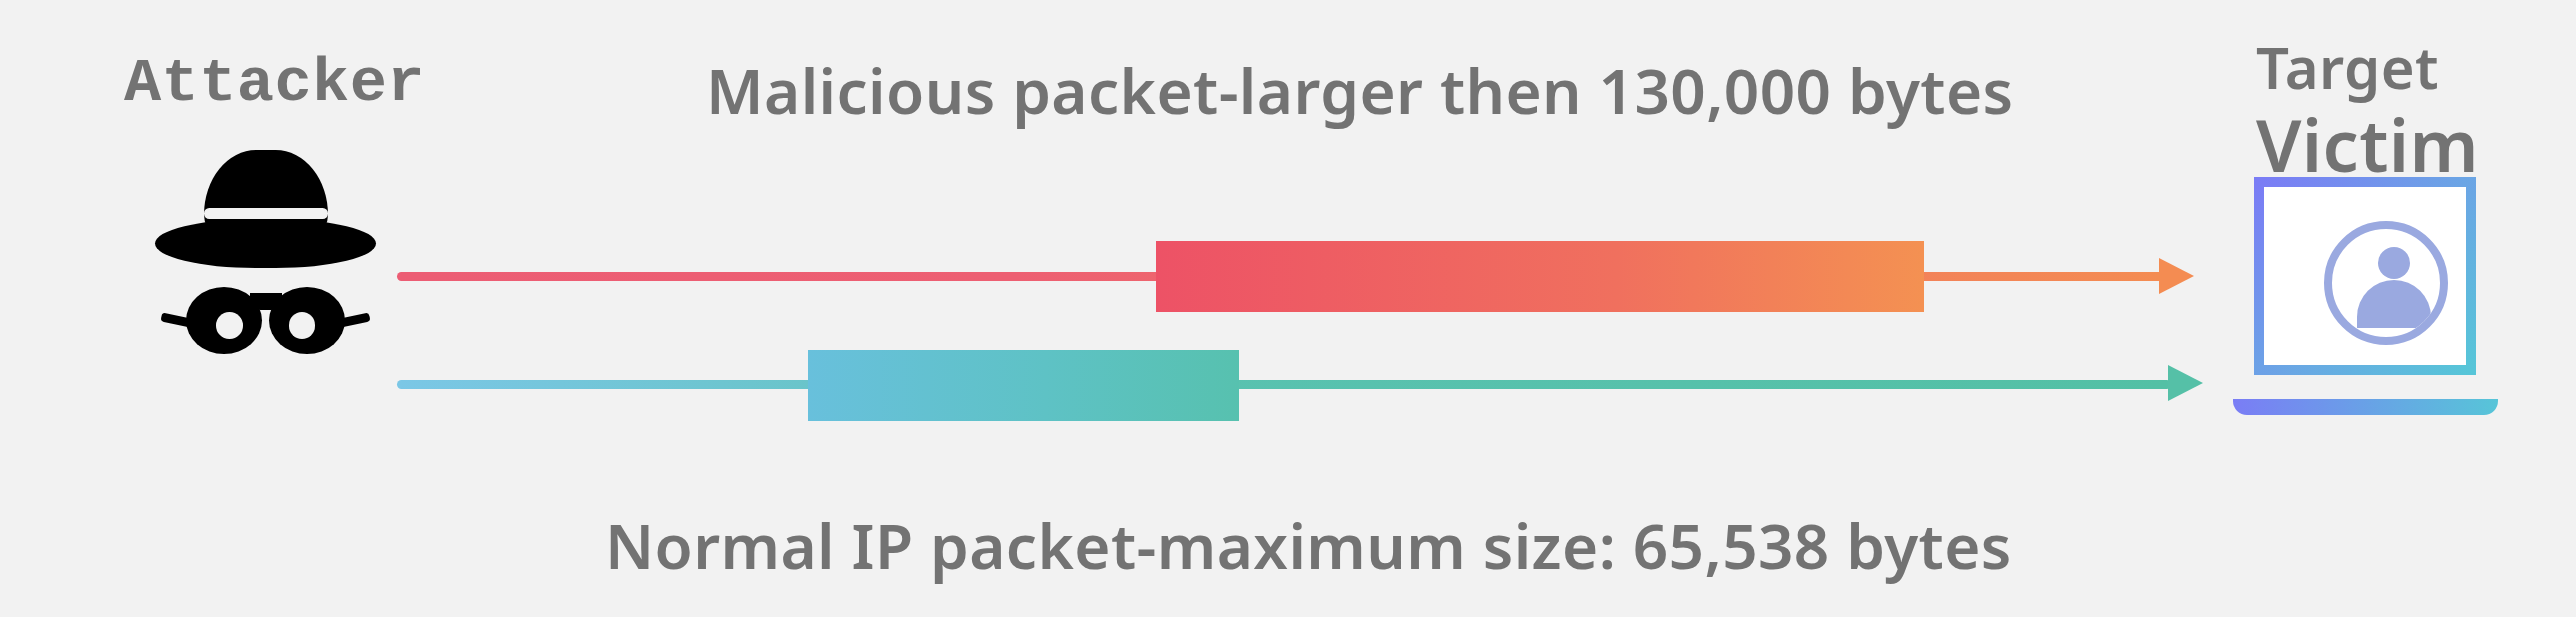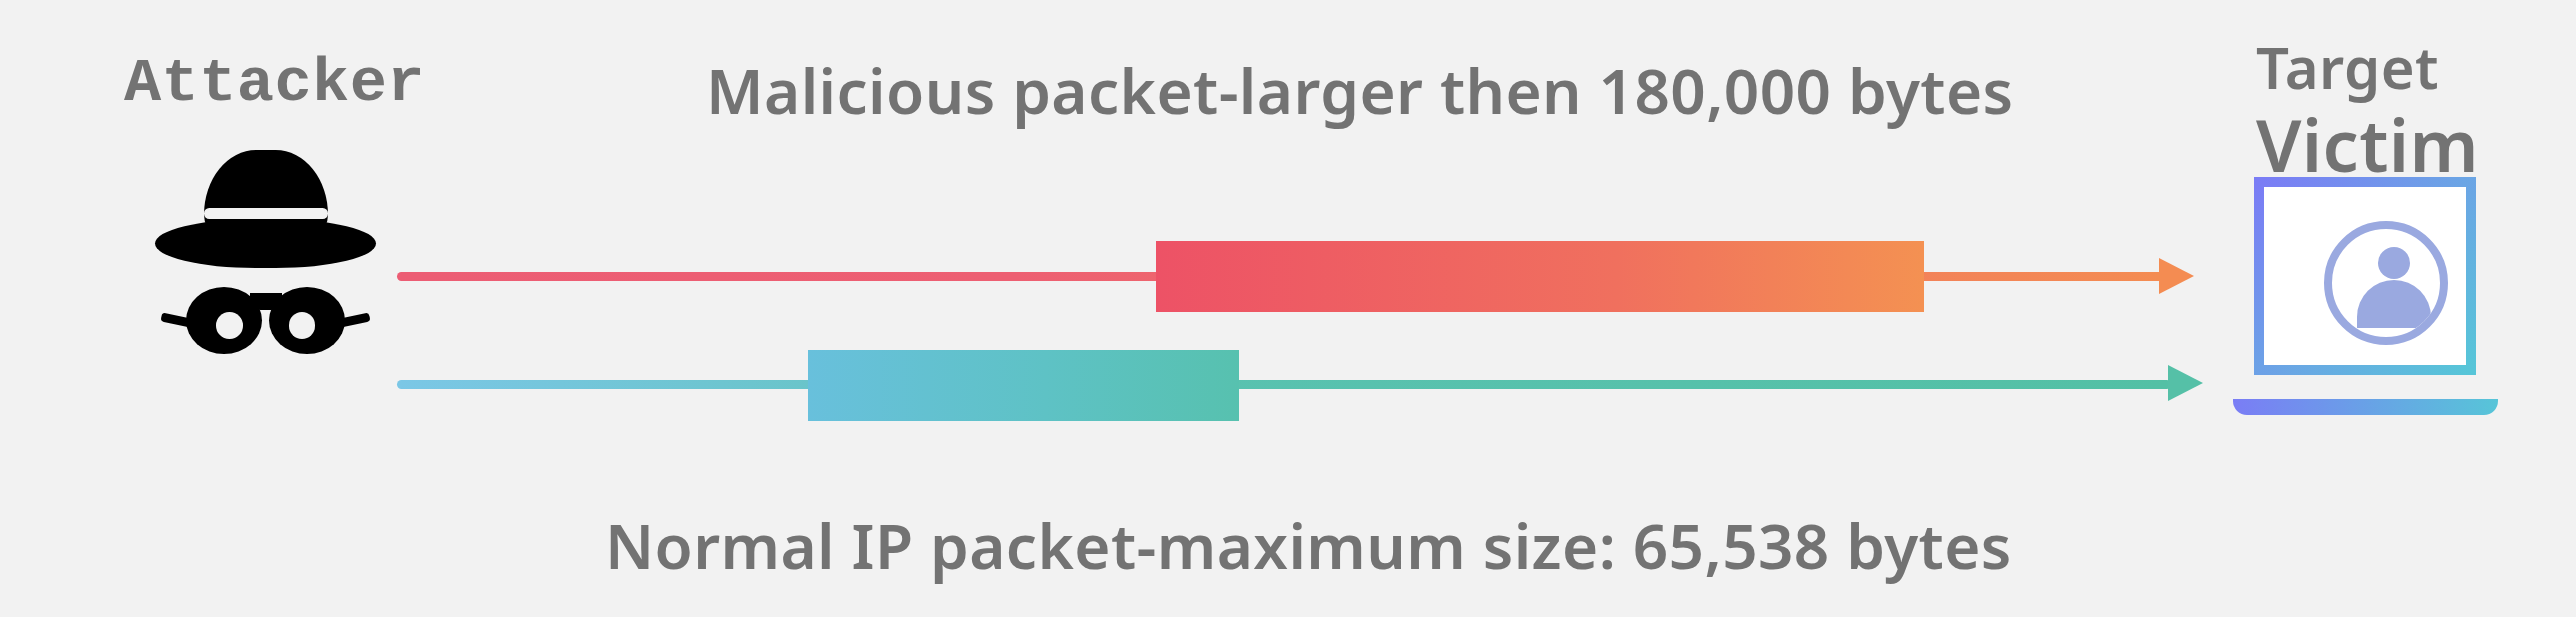--- a/index.html
+++ b/index.html
@@ -117,21 +117,21 @@
     position:absolute;left:25px;top:51px;width:74px;height:48px;background:#9aa9e0;border-radius:37px 37px 0 0;
   }
   .avatar-mask{
     position:absolute;left:0;top:0;width:100%;height:100%;border-radius:50%;overflow:hidden;
   }
 </style>
 </head>
 <body>
 
 <div class="label l-attacker">Attacker</div>
-<div class="label l-malicious">Malicious packet-larger then 180,000 bytes</div>
+<div class="label l-malicious">Malicious packet-larger then 130,000 bytes</div>
 <div class="label l-normal">Normal IP packet-maximum size: 65,538 bytes</div>
 <div class="label l-target-line1">Target</div>
 <div class="label l-target-line2">Victim</div>
 
 <div class="attacker">
   <div class="hat">
     <div class="hat-top"></div>
     <div class="hat-brim"></div>
     <div class="hat-band"></div>
   </div>

